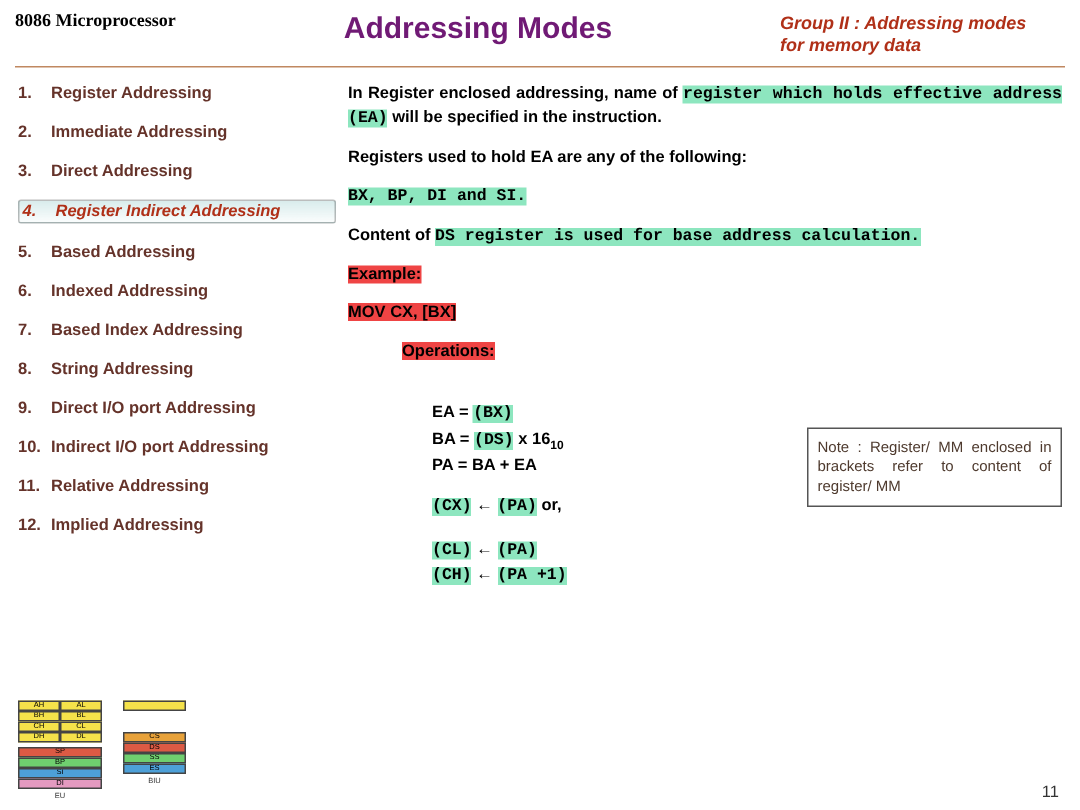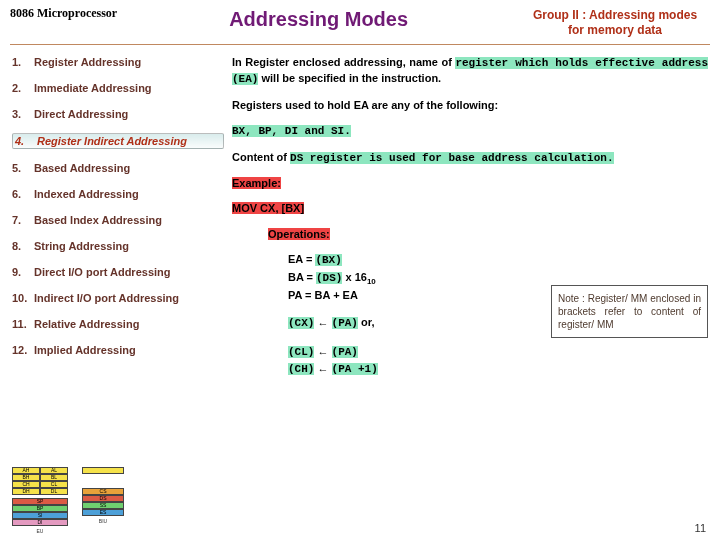--- a/index.html
+++ b/index.html
@@ -29,26 +29,27 @@
   .title {
     flex: 1;
     text-align: center;
     font-size: 20px;
     font-weight: bold;
     color: #701a75;
     padding-top: 4px;
   }
   .subtitle {
     width: 190px;
-    text-align: center;
+    text-align: left;
     font-size: 12px;
     font-weight: bold;
     color: #b03018;
     line-height: 1.25;
     padding-top: 4px;
+    font-style: italic;
   }
   .divider {
     margin: 6px 10px 10px 10px;
     border: none;
     border-top: 1px solid #c08860;
   }
   .main {
     display: flex;
     padding: 0 12px;
   }
@@ -84,31 +85,31 @@
     color: #000;
     line-height: 1.4;
   }
   .right p { margin-bottom: 10px; text-align: justify; }
   .hl { background: #8de6bf; font-family: Liberation Mono, monospace; }
   .hl-r { background: #ef4444; }
   .note {
     position: absolute;
     right: 0;
     top: 230px;
-    width: 157px;
+    width: 170px;
     border: 1px solid #555;
     padding: 6px;
     font-size: 10px;
     font-weight: normal;
     color: #4e3a2e;
     text-align: justify;
     line-height: 1.3;
   }
   .ops { padding-left: 36px; margin-top: 2px; }
-  .ops-block { padding-left: 56px; margin-top: 10px; }
+  .ops-block { padding-left: 56px; margin-top: 26px; }
   .ops-block div { margin-bottom: 1px; }
   sub { font-size: 8px; vertical-align: sub; }
   .arrow { font-weight: bold; }
   .page-num {
     position: absolute;
     right: 14px;
     bottom: 6px;
     font-size: 11px;
     color: #333;
   }

